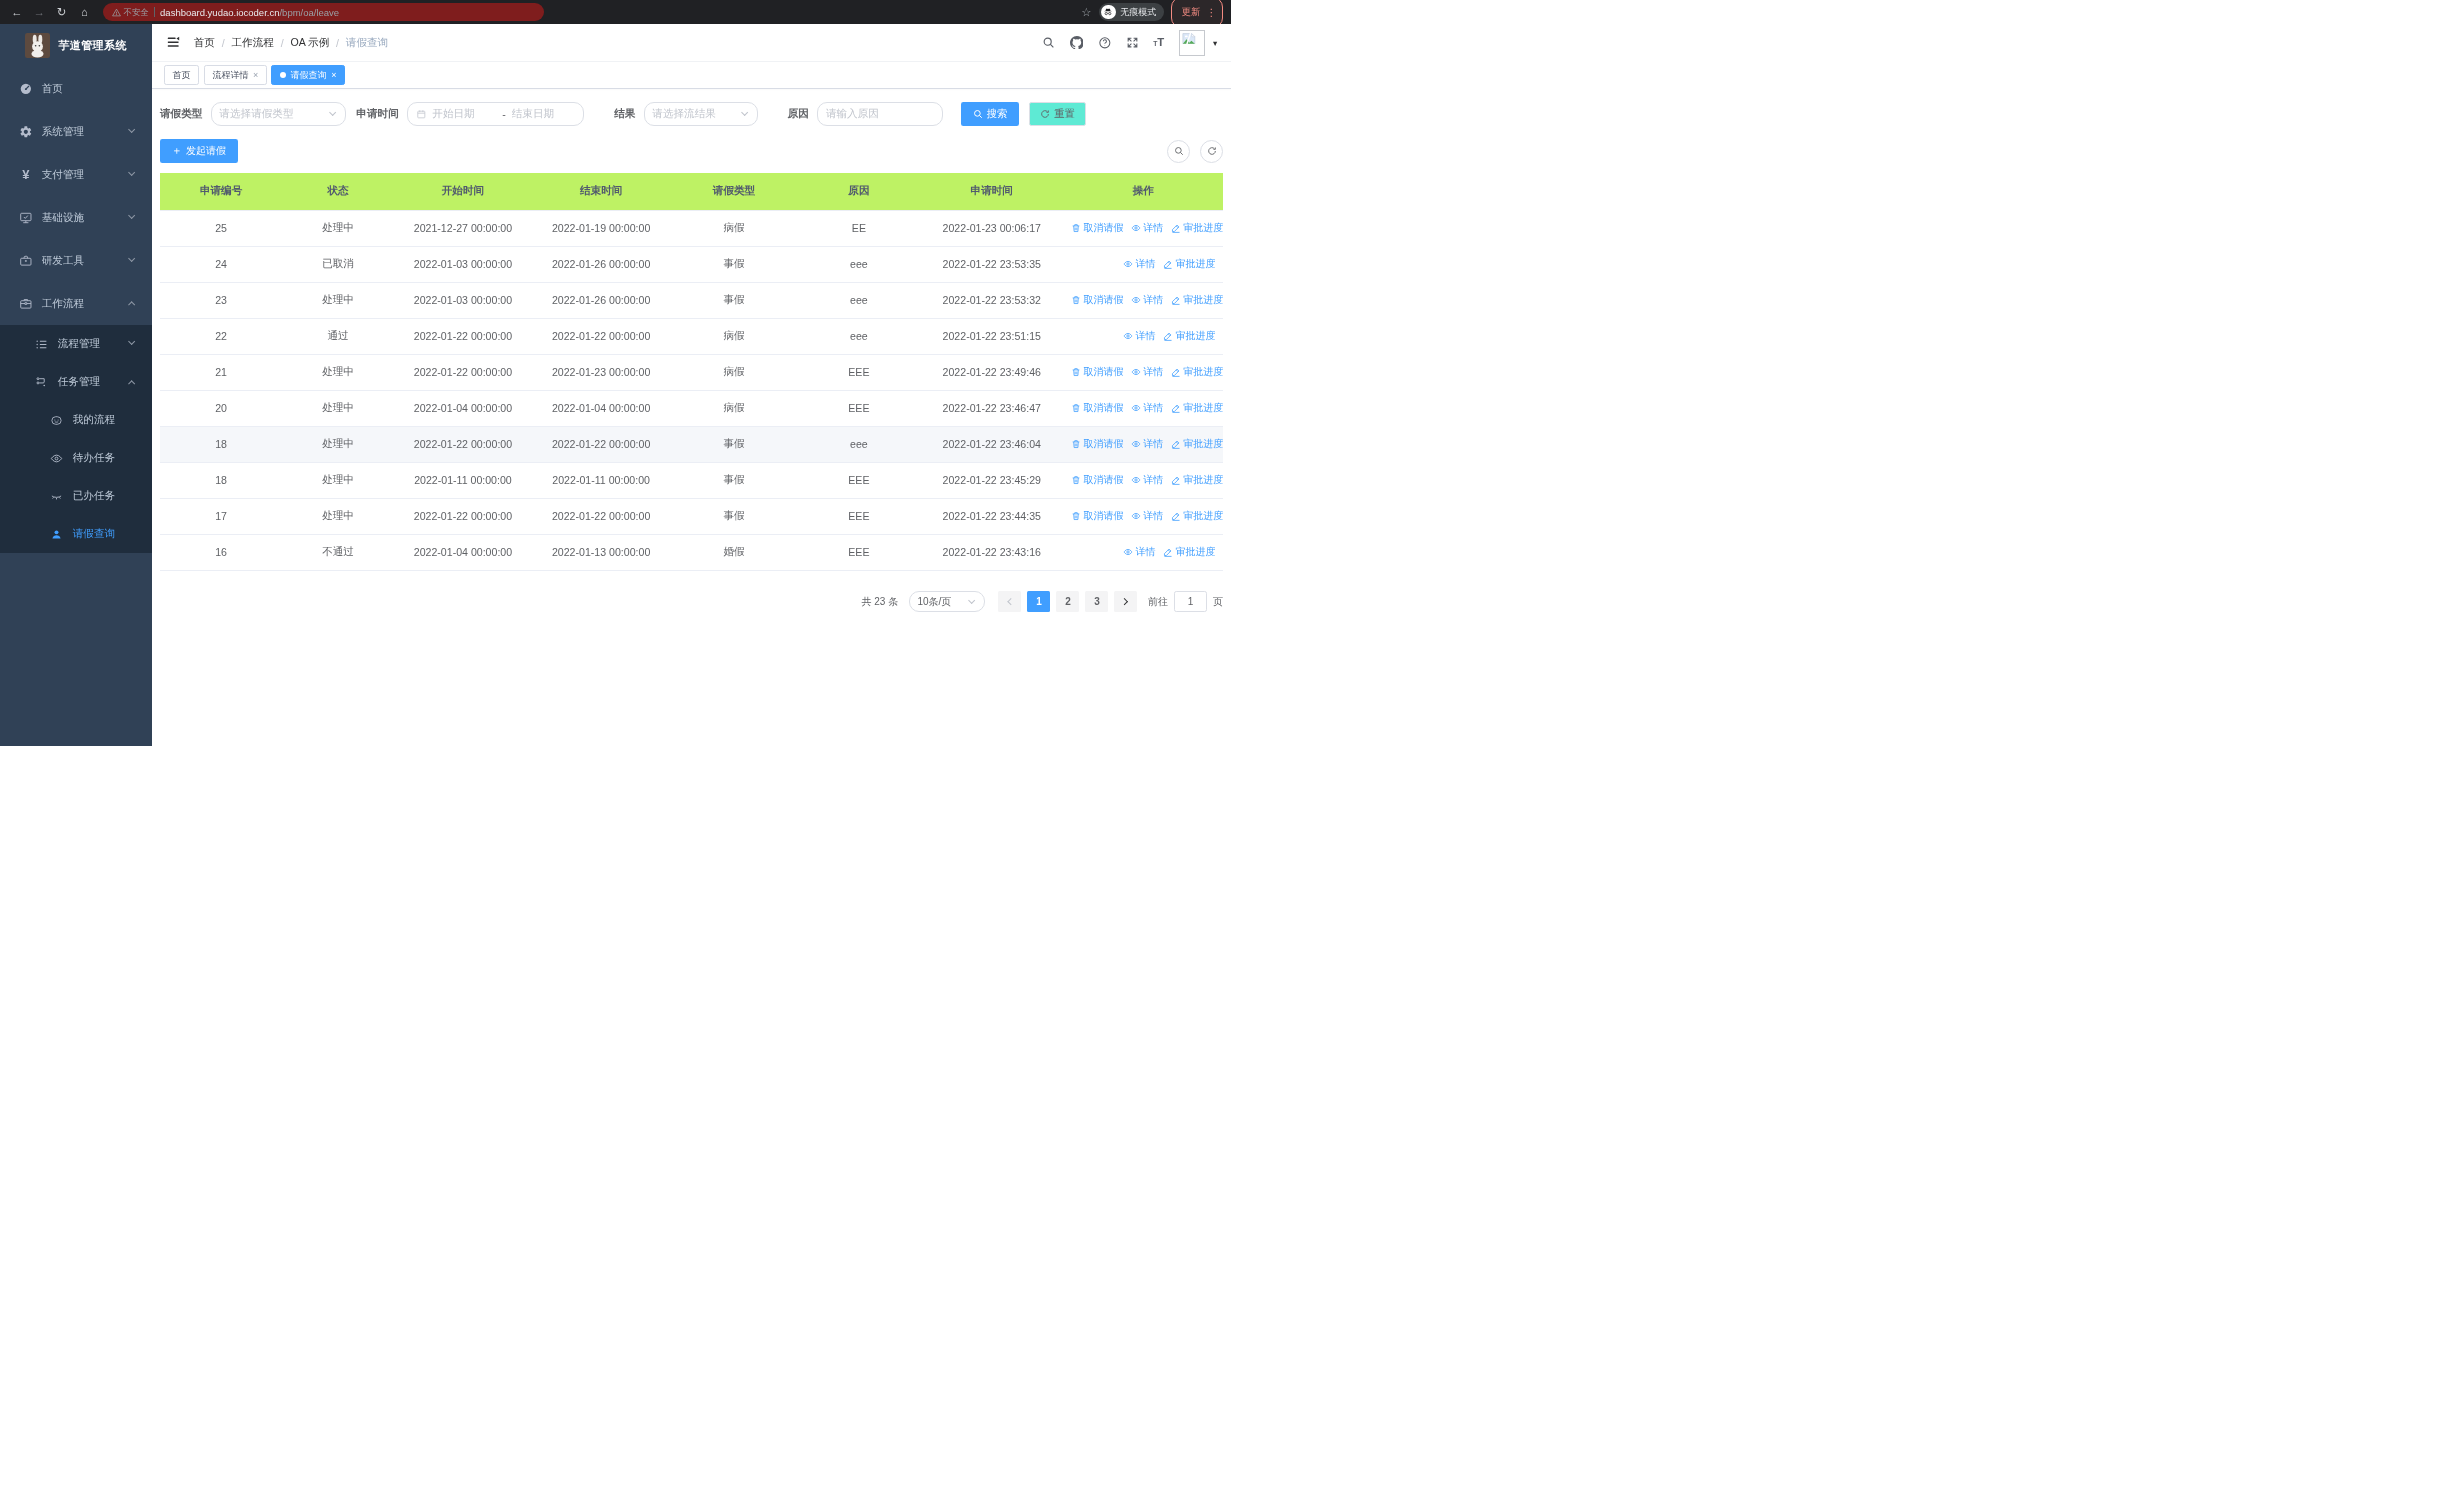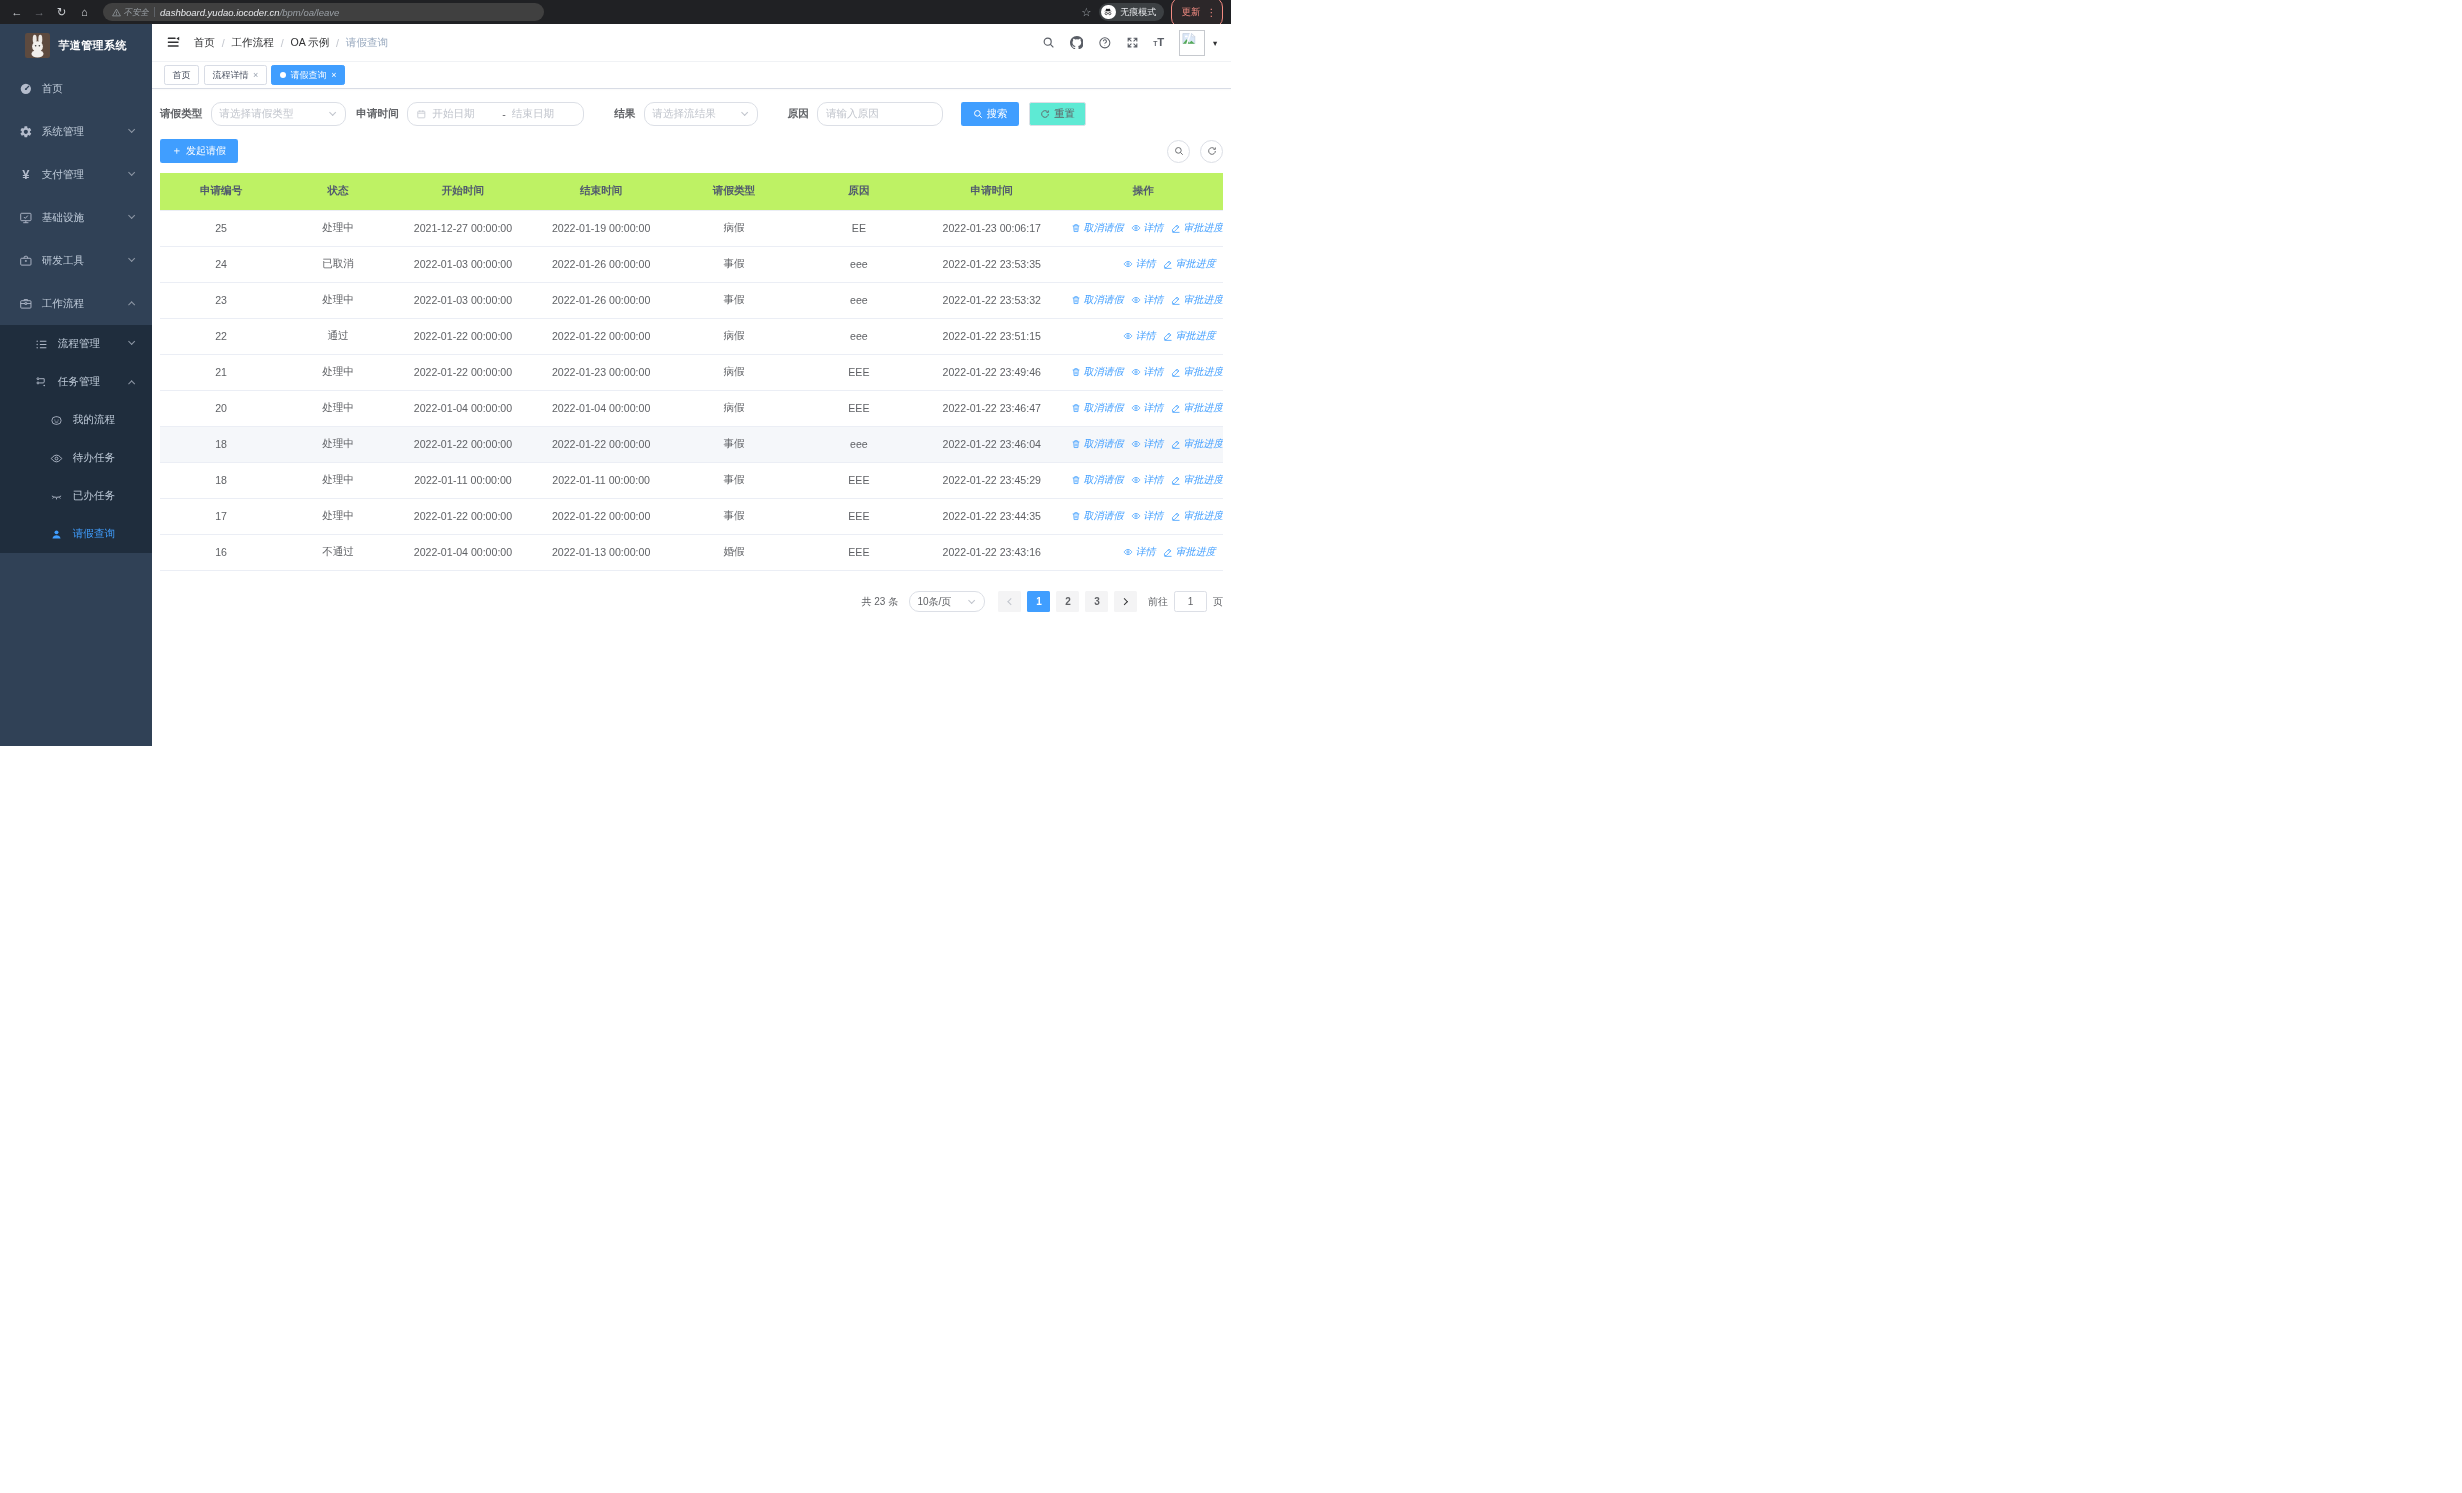--- a/index.html
+++ b/index.html
@@ -1,25 +1,25 @@
 <!DOCTYPE html>
 <html style="font-size:12px"><head>
 <meta charset="utf-8">
 <style>
   * { margin:0; padding:0; box-sizing:border-box; }
   html,body { width:1231px; height:747px; overflow:hidden; }
   body { font-family:"Liberation Sans","DejaVu Sans",sans-serif; background:#fff; }
   svg { display:block; }
-  a { text-decoration:none; cursor:pointer;font-style:italic; }
+  a { text-decoration:none; cursor:pointer; }
 
   
   .chrome { height:24px; background:#202124; display:flex; align-items:center; padding:0 7.6px; gap:4.6px; }
   .chrome .navico { color:#cfd2d6; width:18px; height:18px; display:flex; align-items:center; justify-content:center; font-size:11.4px; cursor:pointer; }
   .chrome .navico.dim { color:#6d7075; }
-  .urlpill { margin-left:4.6px; height:18px; width:441px; background:#404040; border-radius:9px; display:flex; align-items:center; padding:0 9px; gap:5.3px;font-style:italic; }
+  .urlpill { margin-left:4.6px; height:18px; width:441px; background:#7f1d1d; border-radius:9px; display:flex; align-items:center; padding:0 9px; gap:5.3px; }
   .warn { color:#9aa0a6; font-size:8.4px; display:flex; align-items:center; gap:3px; }
   .urldiv { width:0.8px; height:10px; background:#5f6368; }
   .urltxt { font-size:9.5px; color:#e8eaed; white-space:nowrap; }
   .urltxt .path { color:#9aa0a6; }
   .chrome .right { margin-left:auto; display:flex; align-items:center; gap:7.6px; }
   .star { color:#9aa0a6; font-size:11.4px; }
   .incog { height:18px; background:#3c4043; border-radius:9px; display:flex; align-items:center; gap:4.6px; padding:0 7.6px 0 2.3px; color:#e8eaed; font-size:9px; }
   .incog .ic { width:14.4px; height:14.4px; background:#fff; border-radius:50%; display:flex; align-items:center; justify-content:center; }
   .update { height:31px; border:1.1px solid #f28b82; border-radius:10px; display:flex; align-items:center; gap:6px; padding:0 6px 0 9px; color:#f28b82; font-size:9.5px; background:rgba(242,139,130,.06); cursor:pointer; }
   .update .dots { font-size:10px; letter-spacing:0; }

